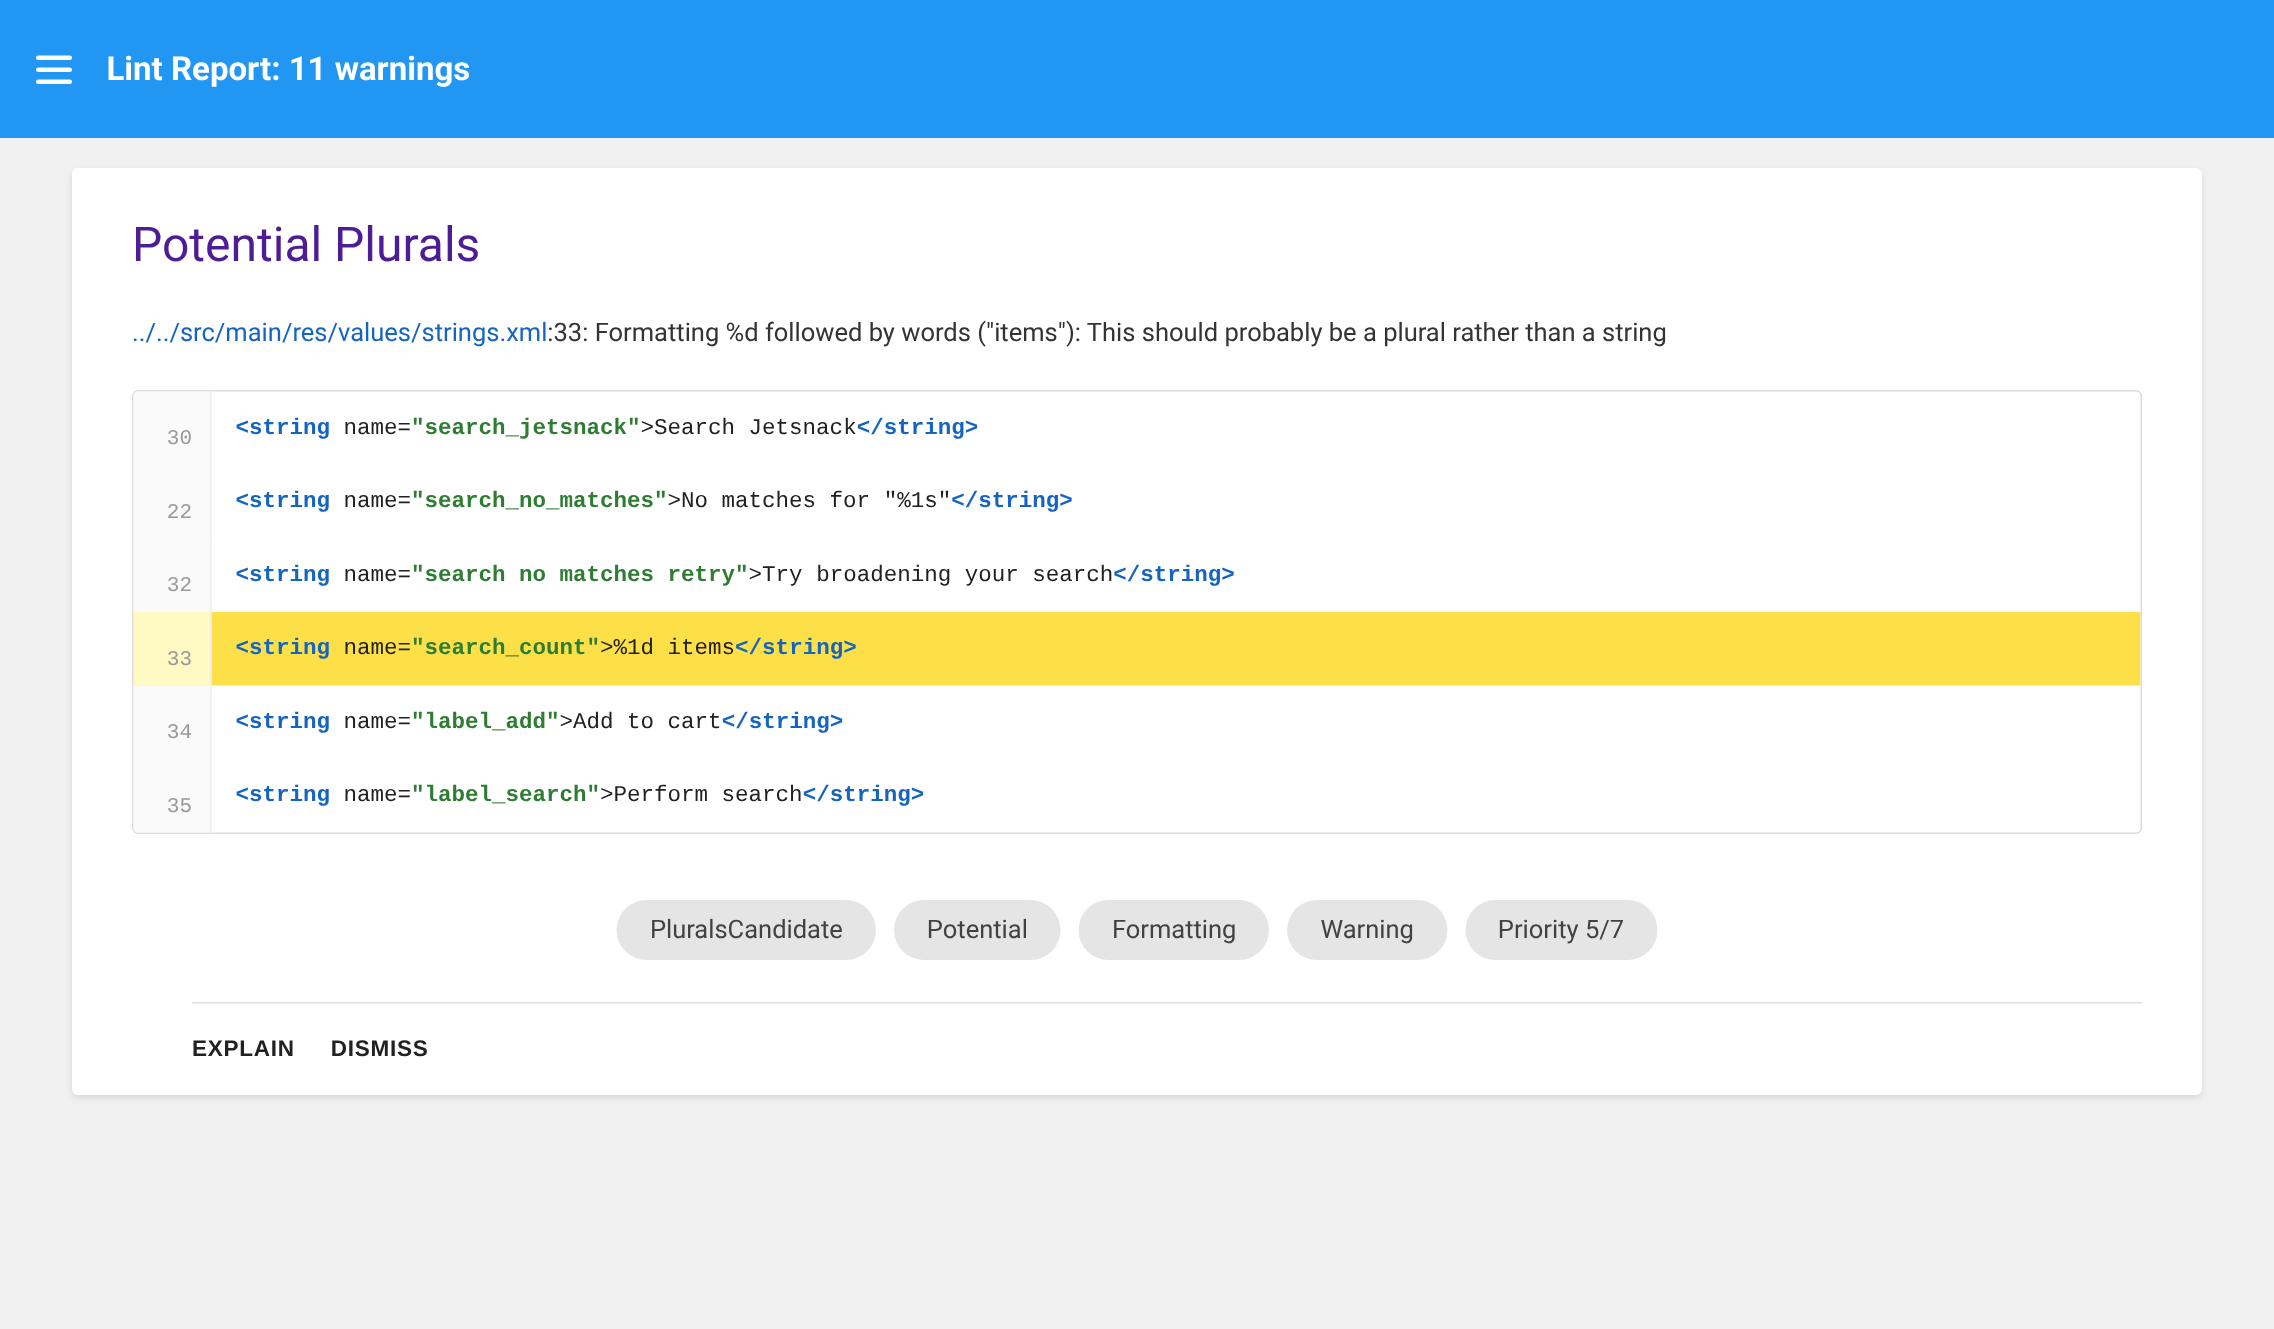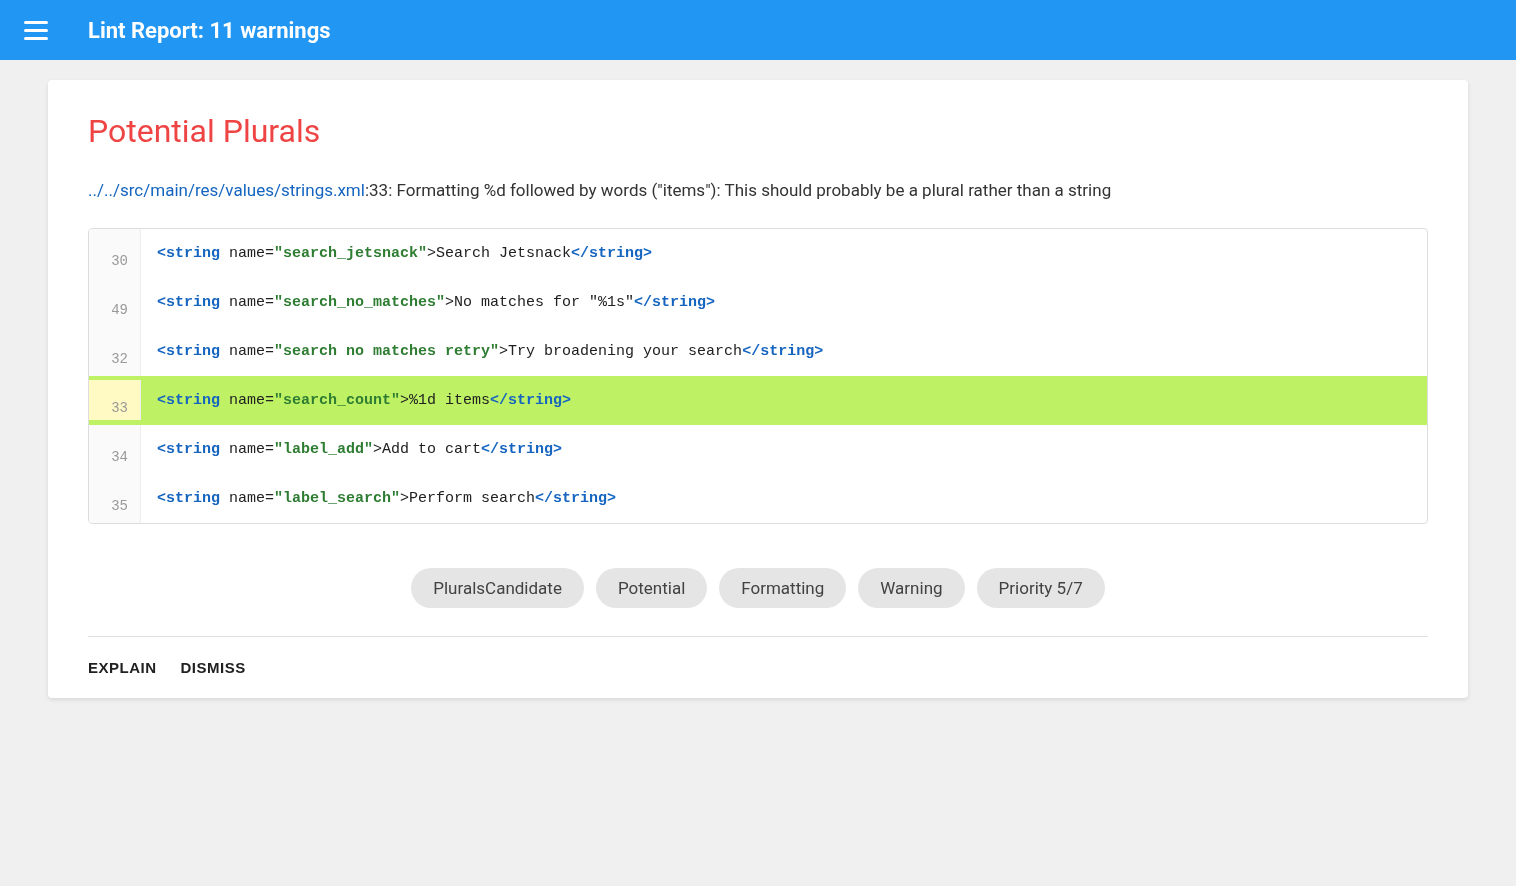--- a/index.html
+++ b/index.html
@@ -11,25 +11,25 @@
     body {
       font-family: 'Roboto', Arial, sans-serif;
       background: #f0f0f0;
       width: 1516px;
       min-height: 886px;
     }
 
     
     .header {
       background: #2196F3;
-      height: 60px;
+      height: 92px;
       display: flex;
       align-items: center;
       padding: 0 24px;
-      gap: 40px;
+      gap: 23px;
     }
 
     .header-menu-icon {
       display: flex;
       flex-direction: column;
       gap: 5px;
       cursor: pointer;
     }
 
     .header-menu-icon span {
@@ -59,21 +59,21 @@
       border-radius: 4px;
       box-shadow: 0 2px 4px rgba(0,0,0,0.1);
       padding: 32px 40px 0 40px;
       max-width: 1420px;
       margin: 0 auto;
     }
 
     .card-title {
       font-size: 32px;
       font-weight: 400;
-      color: #ef4444;
+      color: #4c1d95;
       margin-bottom: 28px;
     }
 
     
     .issue-description {
       font-size: 17px;
       color: #333;
       margin-bottom: 24px;
       line-height: 1.5;
       margin-top: 11px;
@@ -95,22 +95,21 @@
       background: white;
     }
 
     .code-line {
       display: flex;
       align-items: stretch;
       min-height: 28px;
     }
 
     .code-line.highlighted {
-      background: #bef264;
-      align-items: center;
+      background: #fde047;
     }
 
     .line-number {
       min-width: 52px;
       padding: 20px 12px 4px 8px;
       color: #999;
       text-align: right;
       background: #fafafa;
       border-right: 1px solid #eee;
       user-select: none;
@@ -161,20 +160,21 @@
       color: #424242;
       font-weight: 400;
     }
 
     
     .action-bar {
       border-top: 1px solid #e0e0e0;
       padding: 18px 0;
       display: flex;
       gap: 24px;
+      margin-left: 40px;
     }
 
     .action-btn {
       background: none;
       border: none;
       cursor: pointer;
       font-size: 15px;
       font-weight: bold;
       color: #212121;
       letter-spacing: 0.5px;
@@ -203,21 +203,21 @@
     </p>
 
     <div class="code-block">
 
       <div class="code-line">
         <div class="line-number">30</div>
         <div class="code-content"><span class="kw-blue">&lt;string </span><span class="kw-dark">name=</span><span class="kw-green">"search_jetsnack"</span><span class="kw-dark">&gt;Search Jetsnack</span><span class="kw-blue">&lt;/string&gt;</span></div>
       </div>
 
       <div class="code-line">
-        <div class="line-number">49</div>
+        <div class="line-number">22</div>
         <div class="code-content"><span class="kw-blue">&lt;string </span><span class="kw-dark">name=</span><span class="kw-green">"search_no_matches"</span><span class="kw-dark">&gt;No matches for "%1s"</span><span class="kw-blue">&lt;/string&gt;</span></div>
       </div>
 
       <div class="code-line">
         <div class="line-number">32</div>
         <div class="code-content"><span class="kw-blue">&lt;string </span><span class="kw-dark">name=</span><span class="kw-green">"search no matches retry"</span><span class="kw-dark">&gt;Try broadening your search</span><span class="kw-blue">&lt;/string&gt;</span></div>
       </div>
 
       <div class="code-line highlighted">
         <div class="line-number">33</div>

